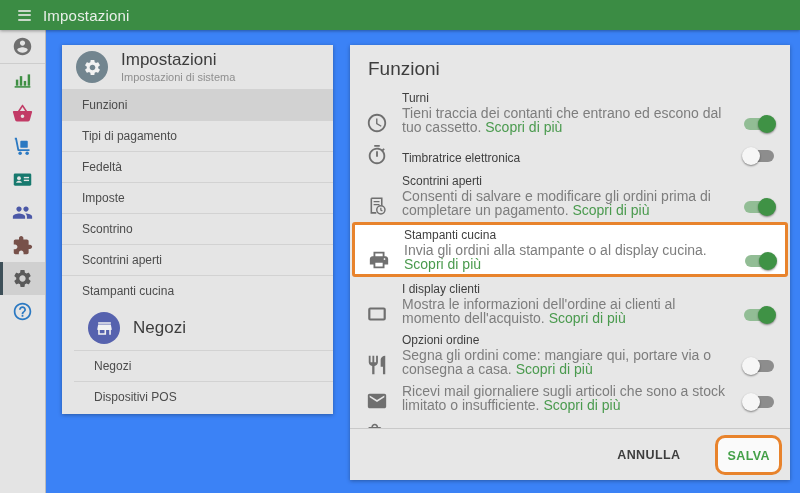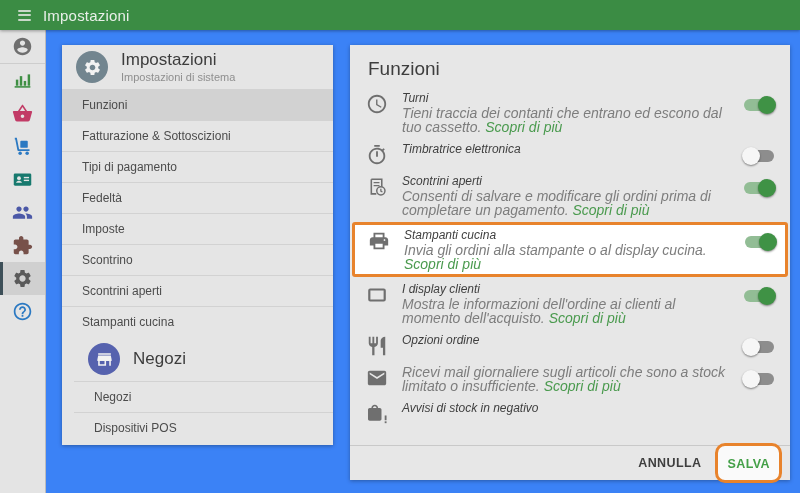--- a/index.html
+++ b/index.html
@@ -39,46 +39,46 @@
   .section-title{font-size:17px;color:#3d3d3d;}
   .section-subtitle{font-size:11px;color:#8f8f8f;margin-top:1px;}
   .side-item{height:31px;display:flex;align-items:center;padding-left:20px;
              font-size:12px;color:#4c4c4c;border-top:1px solid #d2d2d2;cursor:pointer;}
   .side-item.selected{background:#d2d2d2;}
   .sidebar-card .section:last-child{padding-bottom:2px;padding-left:12px;}
 
   
   .main-title{font-size:19px;font-weight:400;color:#3e3e3e;margin:0;padding:13px 18px 7px 18px;}
   .rows{flex:1;overflow:hidden;}
-  .frow{display:flex;align-items:flex-start;padding:4px 14px 4px 16px;font-style:italic;}
+  .frow{display:flex;align-items:flex-end;padding:4px 14px 4px 16px;}
   .frow-icon{width:22px;height:22px;flex:none;margin-top:2px;color:#6f6f6f;}
   .frow-icon svg{width:22px;height:22px;display:block;}
   .frow-text{flex:1;margin:0 10px 0 14px;}
   .frow-title{font-size:12px;color:#3f3f3f;line-height:15px;}
   .frow-desc{font-size:14px;color:#7d7d7d;line-height:13.5px;margin-top:1px;}
   .frow-link{color:#4a9a4e;cursor:pointer;text-decoration:none;}
   .frow.highlight{background:#ffffff;border:3px solid #e8832c;border-radius:3px;
                   margin:1px 2px;padding:3px 8px 3px 13px;}
 
   
   .switch{position:relative;width:34px;height:20px;flex:none;margin-top:4px;cursor:pointer;}
   .switch .track{position:absolute;left:2px;top:4px;width:30px;height:12px;border-radius:7px;
                  background:#8d8d8d;}
   .switch .knob{position:absolute;top:1px;left:0;width:18px;height:18px;border-radius:50%;
                 background:#f6f6f6;box-shadow:0 1px 2px rgba(0,0,0,.45);}
   .switch.on .track{background:#92bd95;}
   .switch.on .knob{left:16px;background:#3f9245;}
 
   
-  .main-footer{border-top:1px solid #c9c9c9;height:35px;flex:none;display:flex;
+  .main-footer{border-top:1px solid #c9c9c9;height:52px;flex:none;display:flex;
                align-items:center;justify-content:flex-end;padding:0 8px;}
   .btn-cancel{font-size:12.5px;font-weight:bold;color:#3e3e3e;letter-spacing:.4px;
               padding:6px 10px;cursor:pointer;}
   .save-box{border:3px solid #e8832c;border-radius:10px;background:#fafafa;
-            margin-left:4px;padding:8px 9px;cursor:pointer;}
+            margin-left:25px;padding:8px 9px;cursor:pointer;}
   .btn-save{font-size:12.5px;font-weight:bold;color:#44a048;letter-spacing:.4px;}
 </style>
 </head>
 <body>
 
 <div class="app">
 
   <div class="topbar">
     <div class="hamburger">
       <span></span>
@@ -177,21 +177,20 @@
               <path fill="#f2f2f2" d="M19.14 12.94c.04-.3.06-.61.06-.94 0-.32-.02-.64-.07-.94l2.03-1.58c.18-.14.23-.41.12-.61l-1.92-3.32c-.12-.22-.37-.29-.59-.22l-2.39.96c-.5-.38-1.03-.7-1.62-.94l-.36-2.54c-.04-.24-.24-.41-.48-.41h-3.84c-.24 0-.43.17-.47.41l-.36 2.54c-.59.24-1.13.57-1.62.94l-2.39-.96c-.22-.08-.47 0-.59.22L2.74 8.87c-.12.21-.08.47.12.61l2.03 1.58c-.05.3-.09.63-.09.94s.02.64.07.94l-2.03 1.58c-.18.14-.23.41-.12.61l1.92 3.32c.12.22.37.29.59.22l2.39-.96c.5.38 1.03.7 1.62.94l.36 2.54c.05.24.24.41.48.41h3.84c.24 0 .44-.17.47-.41l.36-2.54c.59-.24 1.13-.56 1.62-.94l2.39.96c.22.08.47 0 .59-.22l1.92-3.32c.12-.22.07-.47-.12-.61l-2.01-1.58zM12 15.6c-1.98 0-3.6-1.62-3.6-3.6s1.62-3.6 3.6-3.6 3.6 1.62 3.6 3.6-1.62 3.6-3.6 3.6z"></path>
             </svg>
           </div>
       <div class="section-text">
         <div class="section-title">Impostazioni</div>
         <div class="section-subtitle">Impostazioni di sistema</div>
       </div>
     </div>
     <div class="section-items">
           <div class="side-item selected">Funzioni</div>
-          <div class="side-item">Fatturazione &amp; Sottoscizioni</div>
           <div class="side-item">Tipi di pagamento</div>
           <div class="side-item">Fedeltà</div>
           <div class="side-item">Imposte</div>
           <div class="side-item">Scontrino</div>
           <div class="side-item">Scontrini aperti</div>
           <div class="side-item">Stampanti cucina</div>
         </div>
   </div>
       <div class="section">
     <div class="section-header">
@@ -304,20 +303,24 @@
     </div>
   </div>
         <div class="frow">
     <span class="frow-icon">
             <svg viewBox="0 0 24 24" xmlns="http://www.w3.org/2000/svg">
               <path fill="currentColor" d="M11 9H9V2H7v7H5V2H3v7c0 2.12 1.66 3.84 3.75 3.97V22h2.5v-9.03C11.34 12.84 13 11.12 13 9V2h-2v7zm5-3v8h2.5v8H21V2c-2.76 0-5 2.24-5 4z"></path>
             </svg>
           </span>
     <div class="frow-text">
       <div class="frow-title">Opzioni ordine</div>
+      <div class="frow-desc">
+        <span class="desc-text">Segna gli ordini come: mangiare qui, portare via o consegna a casa. </span>
+        <a class="frow-link">Scopri di più</a>
+      </div>
     </div>
     <div class="switch">
       <div class="track"></div>
       <div class="knob"></div>
     </div>
   </div>
         <div class="frow">
     <span class="frow-icon">
             <svg viewBox="0 0 24 24" xmlns="http://www.w3.org/2000/svg">
               <path fill="currentColor" d="M20 4H4c-1.1 0-2 .9-2 2v12c0 1.1.9 2 2 2h16c1.1 0 2-.9 2-2V6c0-1.1-.9-2-2-2zm0 4l-8 5-8-5V6l8 5 8-5v2z"></path>

